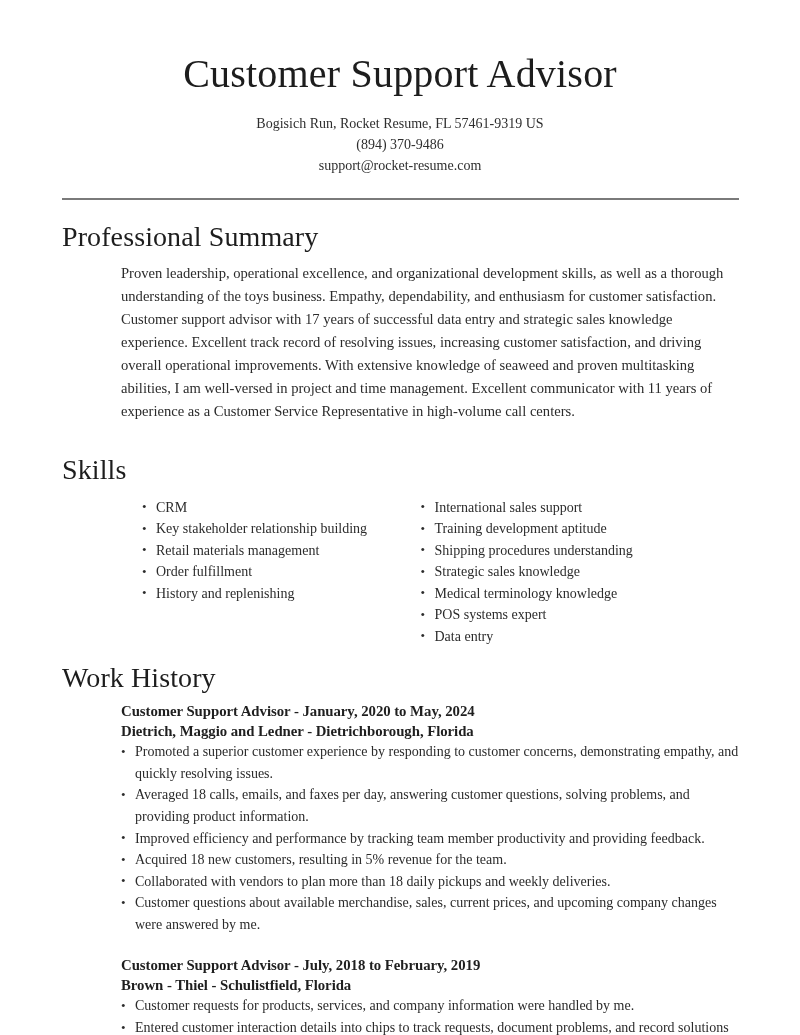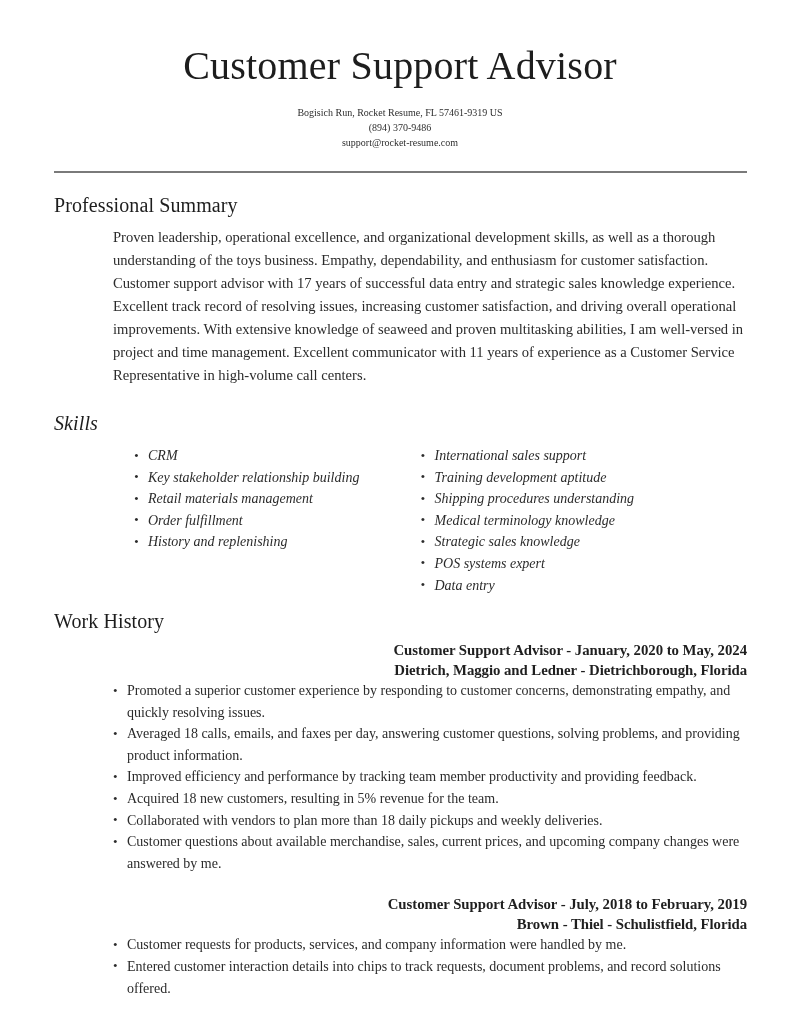--- a/index.html
+++ b/index.html
@@ -12,65 +12,65 @@
     height: 1035px;
     overflow: hidden;
     font-family: "Liberation Serif", "DejaVu Serif", serif;
     color: #2b2b2b;
     -webkit-font-smoothing: antialiased;
   }
   .page {
     position: relative;
     width: 800px;
     height: 1035px;
-    padding: 8px;
+    padding: 16px;
     box-sizing: border-box;
   }
 
   
   .header {
     padding-top: 36px;
     text-align: center;
   }
   .resume-title {
     font-size: 40px;
     font-weight: 400;
     letter-spacing: 0.2px;
     line-height: 1.12;
     color: #1d1d1d;
     margin: 0 0 16px 0;
   }
   .contact-line {
-    font-size: 10px;
+    font-size: 14px;
     line-height: 1.52;
     color: #2e2e2e;
     margin: 0;
   }
   .header-rule {
     margin: 21px 45px 0 46px;
     height: 0;
     border: 0;
     border-top: 2px solid #7a7a7a;
   }
 
   
   .section {
     padding-left: 46px;
     padding-right: 45px;
   }
   .section-heading {
-    font-size: 20px;
+    font-size: 28px;
     font-weight: 400;
     color: #1d1d1d;
     line-height: 1.2;
     margin: 0;
     letter-spacing: 0.1px;
   }
   .section-summary { margin-top: 20px; }
-  .section-skills  { margin-top: 24px; font-style: italic; }
+  .section-skills  { margin-top: 30px; }
   .section-work    { margin-top: 13px; }
 
   .section-body {
     padding-left: 59px;   
     margin-top: 9px;
     font-family: Liberation Serif, serif;
   }
   .summary-text {
     font-size: 14.6px;
     line-height: 1.575;
@@ -119,21 +119,20 @@
   .job { padding-left: 59px; }
   .job + .job { margin-top: 20px; }
   .job-title,
   .job-company {
     font-size: 14.8px;
     line-height: 1.36;
     color: #1f1f1f;
     font-weight: 600;
     margin: 0;
     letter-spacing: -0.05px;
-    text-align: right;
   }
   .job-bullets {
     margin-top: 10px;
     padding-left: 9px;
   }
   .job-bullets > li {
     padding-left: 13px;
     margin-bottom: 0px;
   }
 </style>
@@ -167,22 +166,22 @@
           <li>Retail materials management</li>
           <li>Order fulfillment</li>
           <li>History and replenishing</li>
         </ul>
       </div>
       <div class="skills-col skills-col-right">
         <ul class="bullets">
           <li>International sales support</li>
           <li>Training development aptitude</li>
           <li>Shipping procedures understanding</li>
+          <li>Strategic sales knowledge</li>
           <li>Medical terminology knowledge</li>
-          <li>Strategic sales knowledge</li>
           <li>POS systems expert</li>
           <li>Data entry</li>
         </ul>
       </div>
     </div>
   </div>
 
   <div class="section section-work">
     <h2 class="section-heading">Work History</h2>
 

